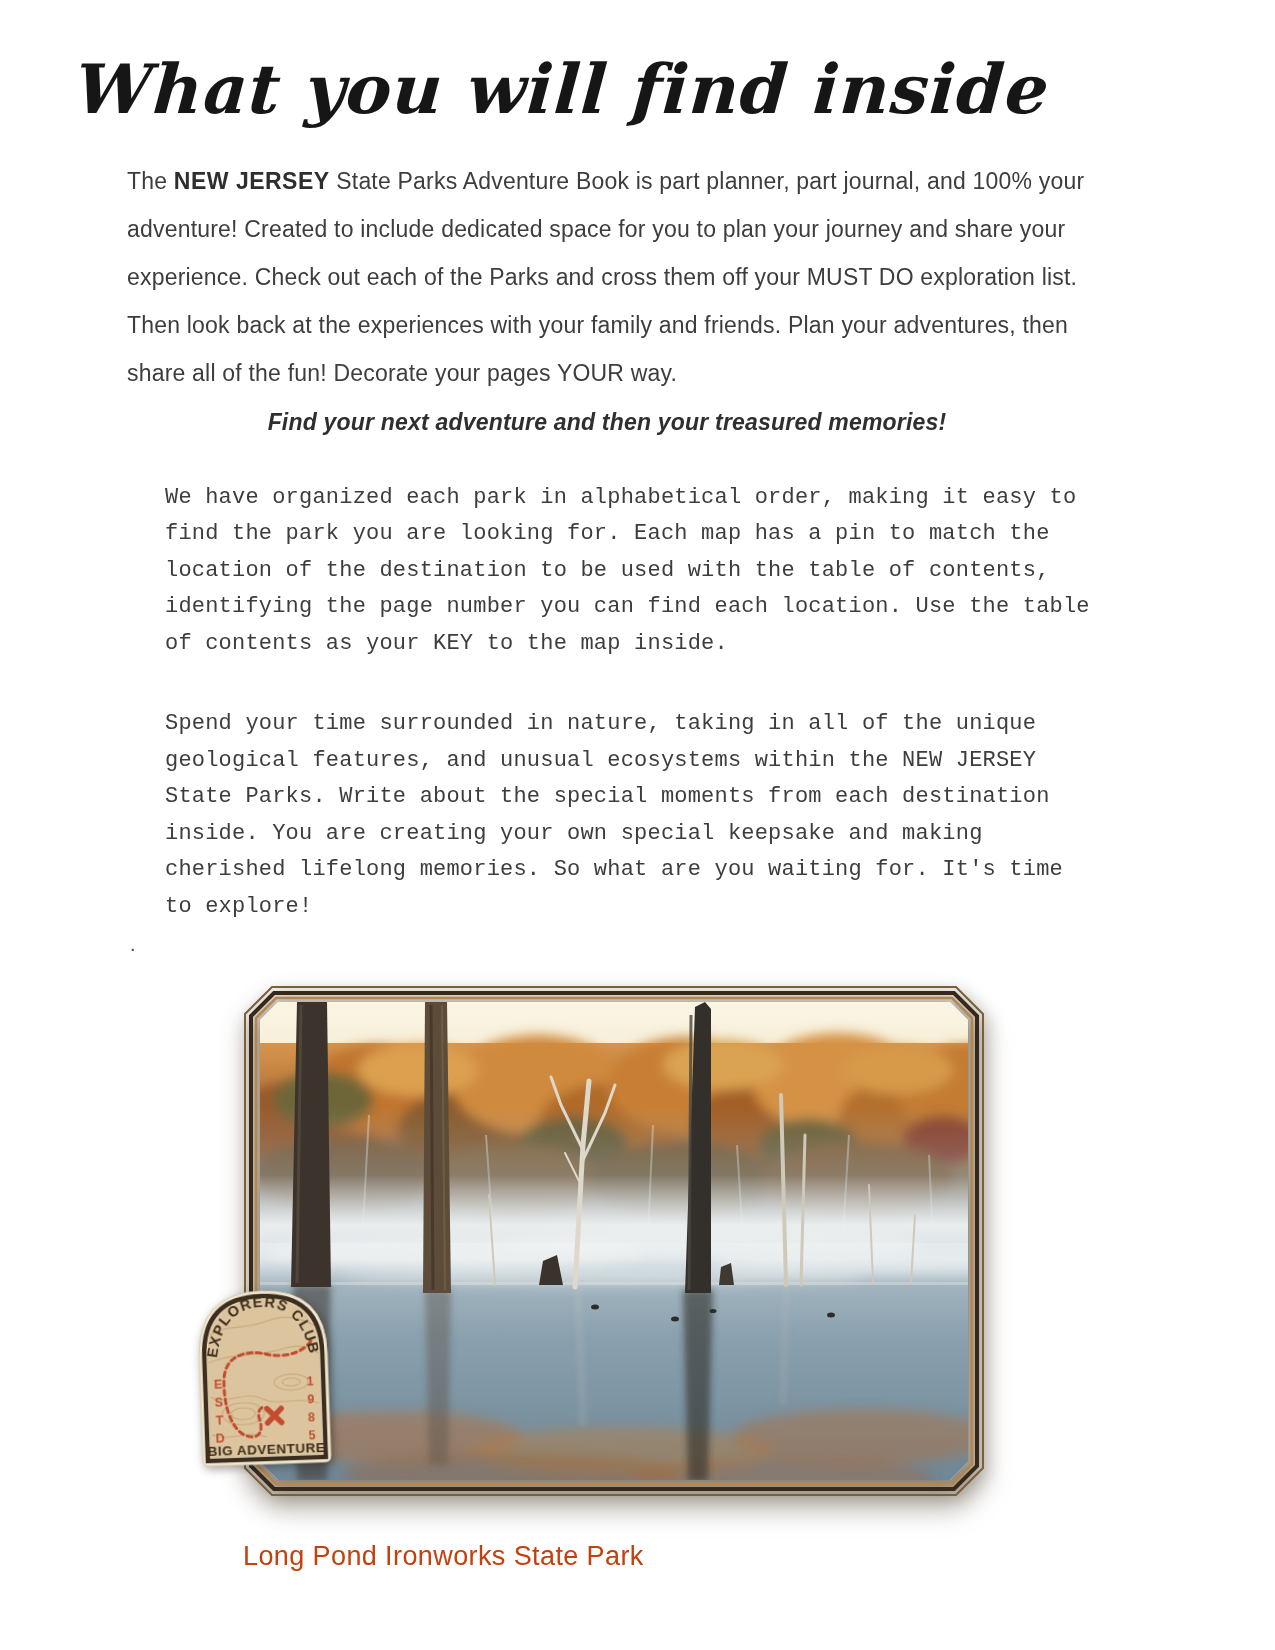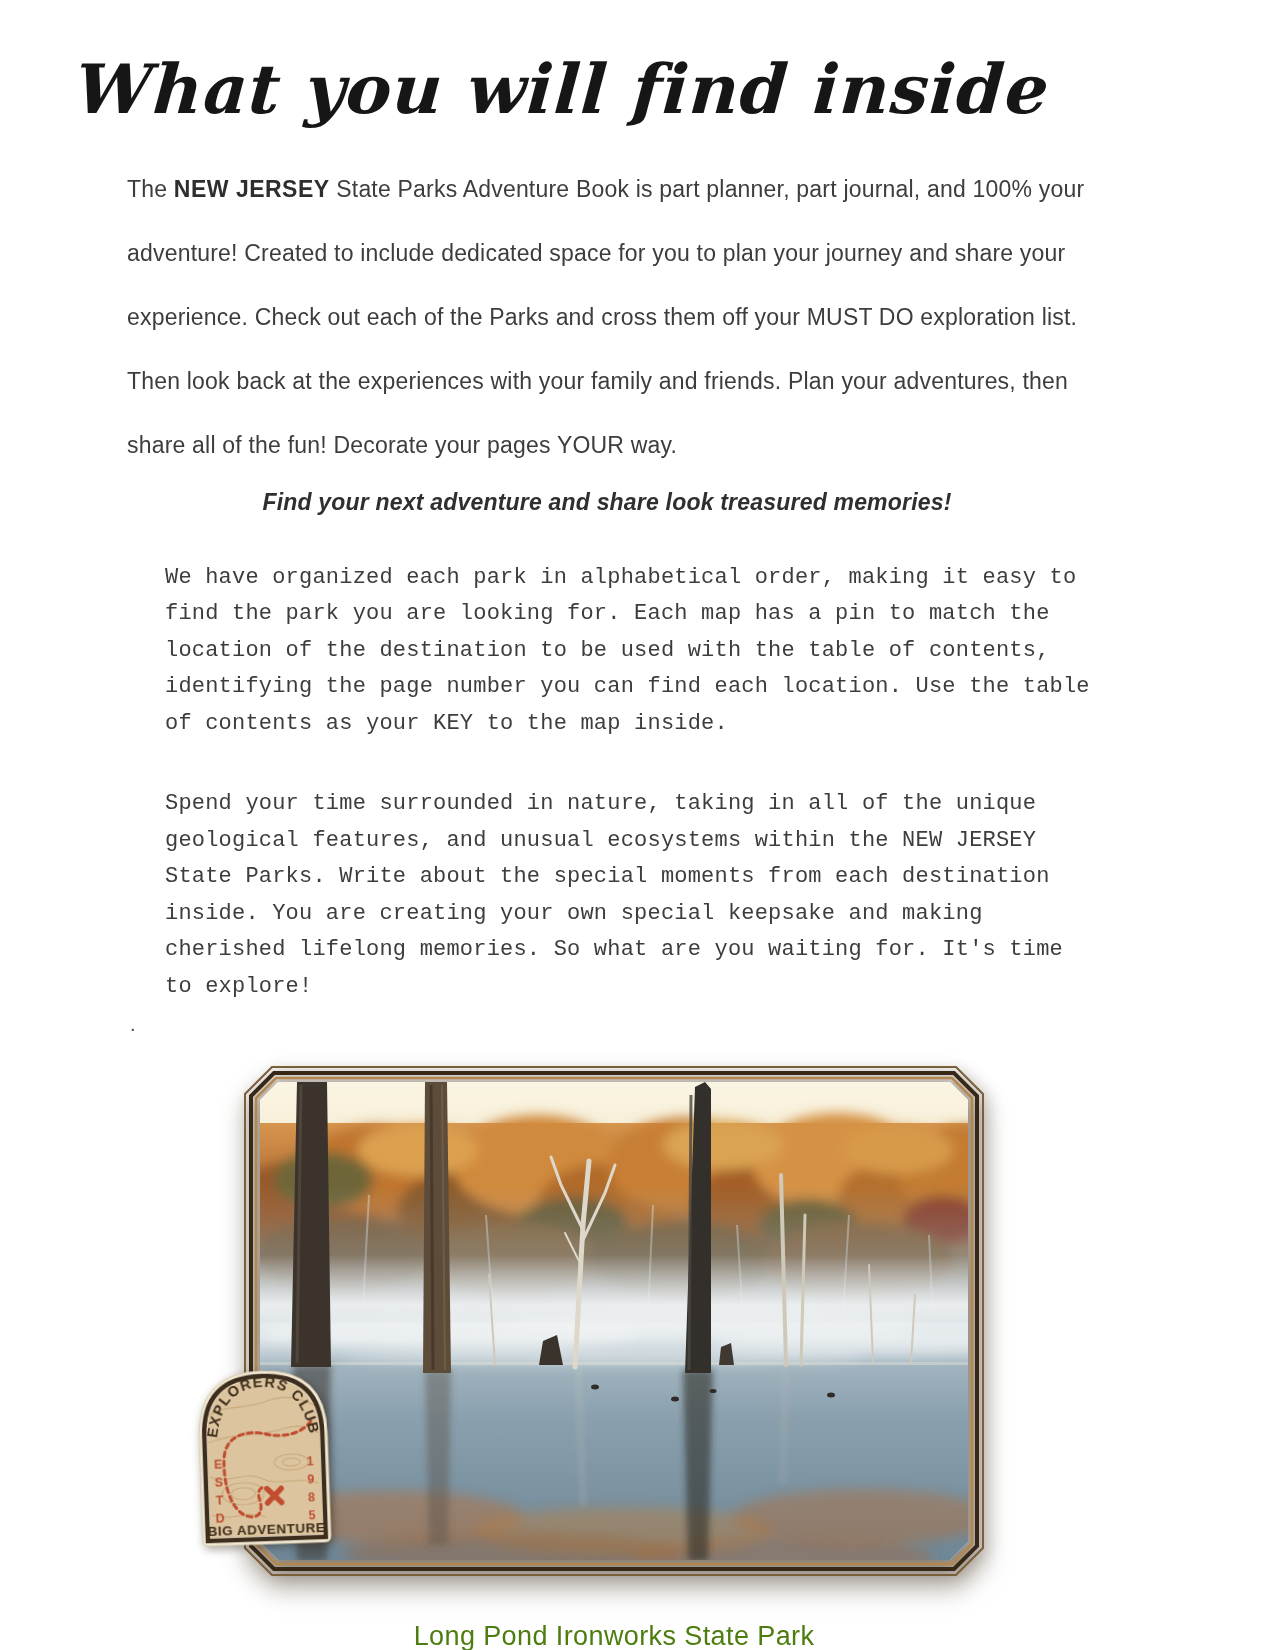--- a/index.html
+++ b/index.html
@@ -9,56 +9,56 @@
   }
   .page{position:absolute;inset:0;background:#ffffff;}
   .title-row{margin-top:52px;text-align:center;}
   .script-title{
     display:inline-block;margin:0 150px 0 0;
     font-family:"DejaVu Serif",serif;font-style:italic;font-weight:700;
     font-size:68px;line-height:1.1;color:#161616;letter-spacing:1px;
     transform:skewX(-4deg);
   }
   .content{padding:0 190px 0 127px;}
-  .para{font-size:23px;line-height:64px;letter-spacing:.2px;color:#3d3d3d;}
+  .para{font-size:23px;line-height:48px;letter-spacing:.2px;color:#3d3d3d;}
   .p1{margin:30px 0 0 0;width:960px;}
   .brand{font-weight:700;letter-spacing:.5px;color:#2e2e2e;}
   .highlight{
     margin:12px 0 0 0;width:960px;text-align:center;
     font-size:23px;font-weight:700;font-style:italic;color:#2f2f2f;letter-spacing:.2px;
   }
   .p23{margin:44px 0 0 38px;width:925px;font-size:22px;line-height:36.5px;font-family:Liberation Mono, monospace;}
   .stray{margin:14px 0 0 3px;font-size:20px;color:#4a4a4a;line-height:10px;}
   .figure{position:relative;margin:0;margin-left:243px;margin-top:36px;width:742px;}
   .frame-svg{
     display:block;width:742px;height:512px;
     filter:drop-shadow(0 12px 12px rgba(60,45,25,.45)) drop-shadow(5px 5px 7px rgba(60,45,25,.3));
   }
   .badge{
     position:absolute;left:-49px;top:298px;width:140px;height:185px;
     transform:rotate(-2deg);
     filter:drop-shadow(2px 3px 5px rgba(30,20,10,.4));
   }
   .caption{
-    margin-top:44px;text-align:center;font-size:27px;letter-spacing:.4px;color:#4d7c0f;
+    margin-top:44px;font-size:27px;letter-spacing:.4px;color:#c2410c;
   }
 </style>
 </head>
 <body>
 
 <main class="page">
 
   <div class="title-row">
     <h1 class="script-title">What you will find inside</h1>
   </div>
 
   <div class="content">
     <p class="para p1"><span>The </span><strong class="brand">NEW JERSEY</strong><span> State Parks Adventure Book is part planner, part journal, and 100% your adventure! Created to include dedicated space for you to plan your journey and share your experience. Check out each of the Parks and cross them off your MUST DO exploration list. Then look back at the experiences with your family and friends. Plan your adventures, then share all of the fun! Decorate your pages YOUR way.</span></p>
 
-    <p class="highlight">Find your next adventure and share look treasured memories!</p>
+    <p class="highlight">Find your next adventure and then your treasured memories!</p>
 
     <p class="para p23">We have organized each park in alphabetical order, making it easy to find the park you are looking for. Each map has a pin to match the location of the destination to be used with the table of contents, identifying the page number you can find each location. Use the table of contents as your KEY to the map inside.</p>
 
     <p class="para p23">Spend your time surrounded in nature, taking in all of the unique geological features, and unusual ecosystems within the NEW JERSEY State Parks. Write about the special moments from each destination inside. You are creating your own special keepsake and making cherished lifelong memories. So what are you waiting for. It's time to explore!</p>
 
     <div class="stray">.</div>
   </div>
 
   <figure class="figure">
 

